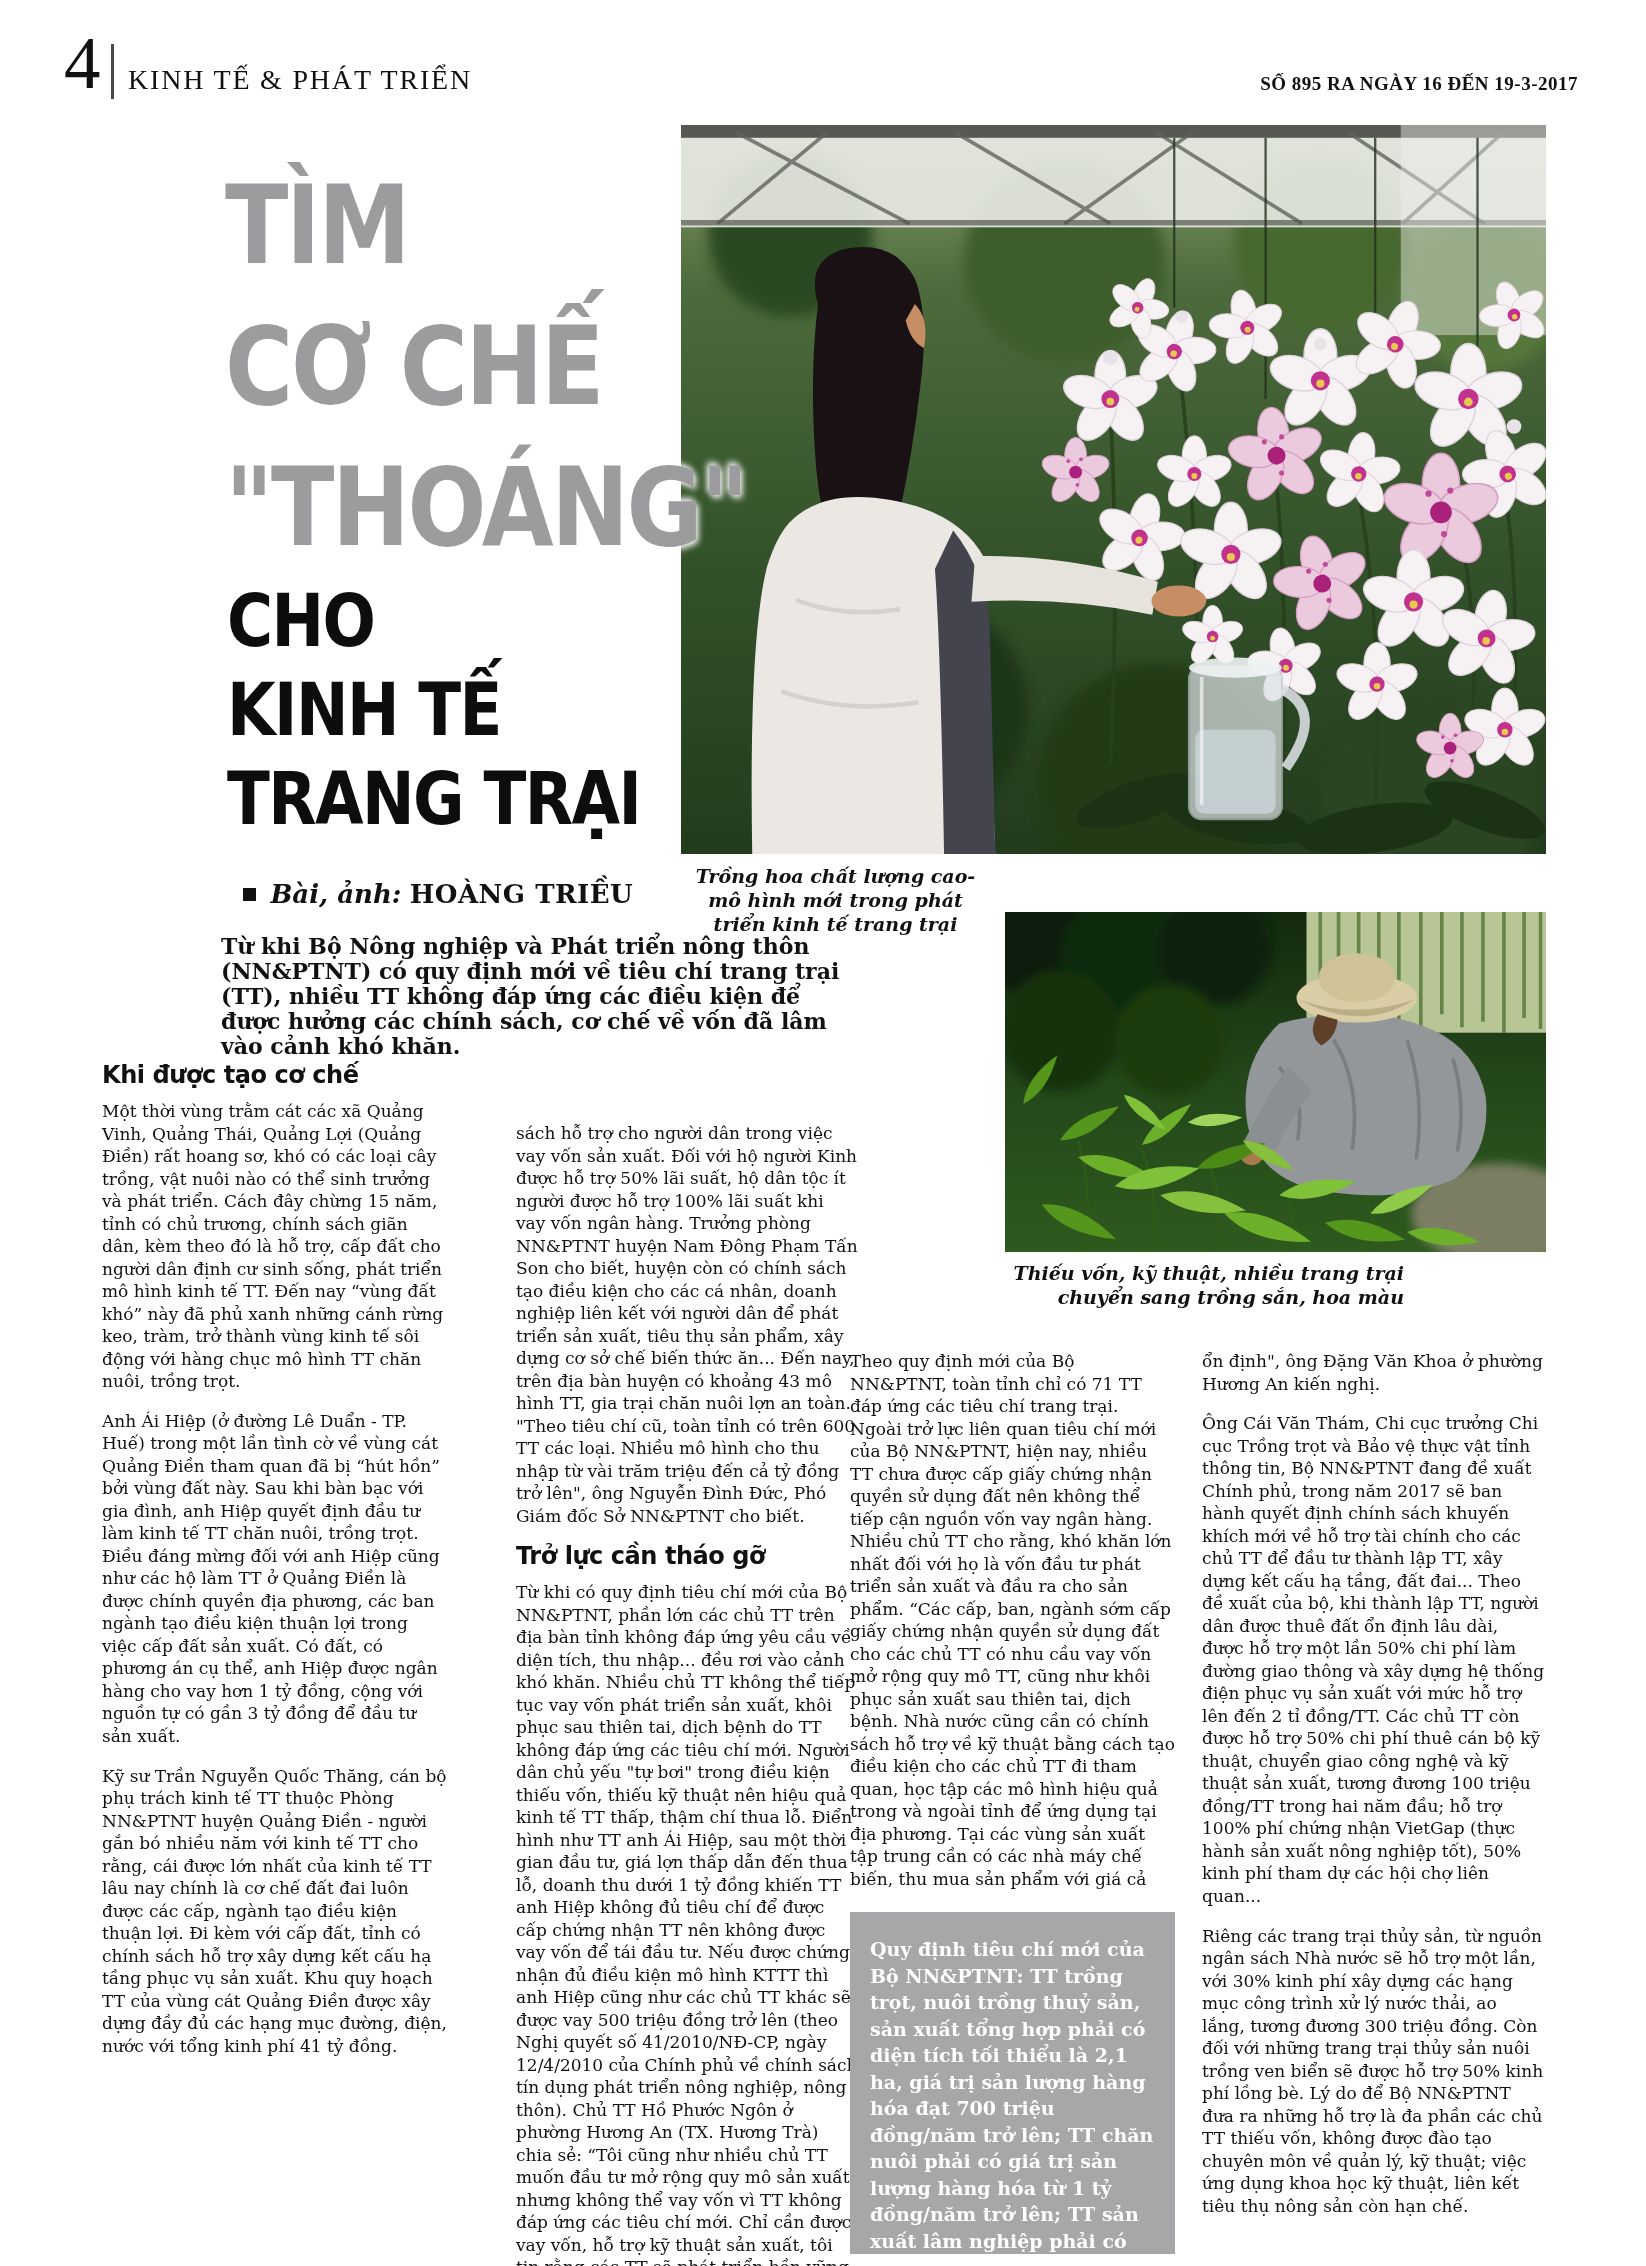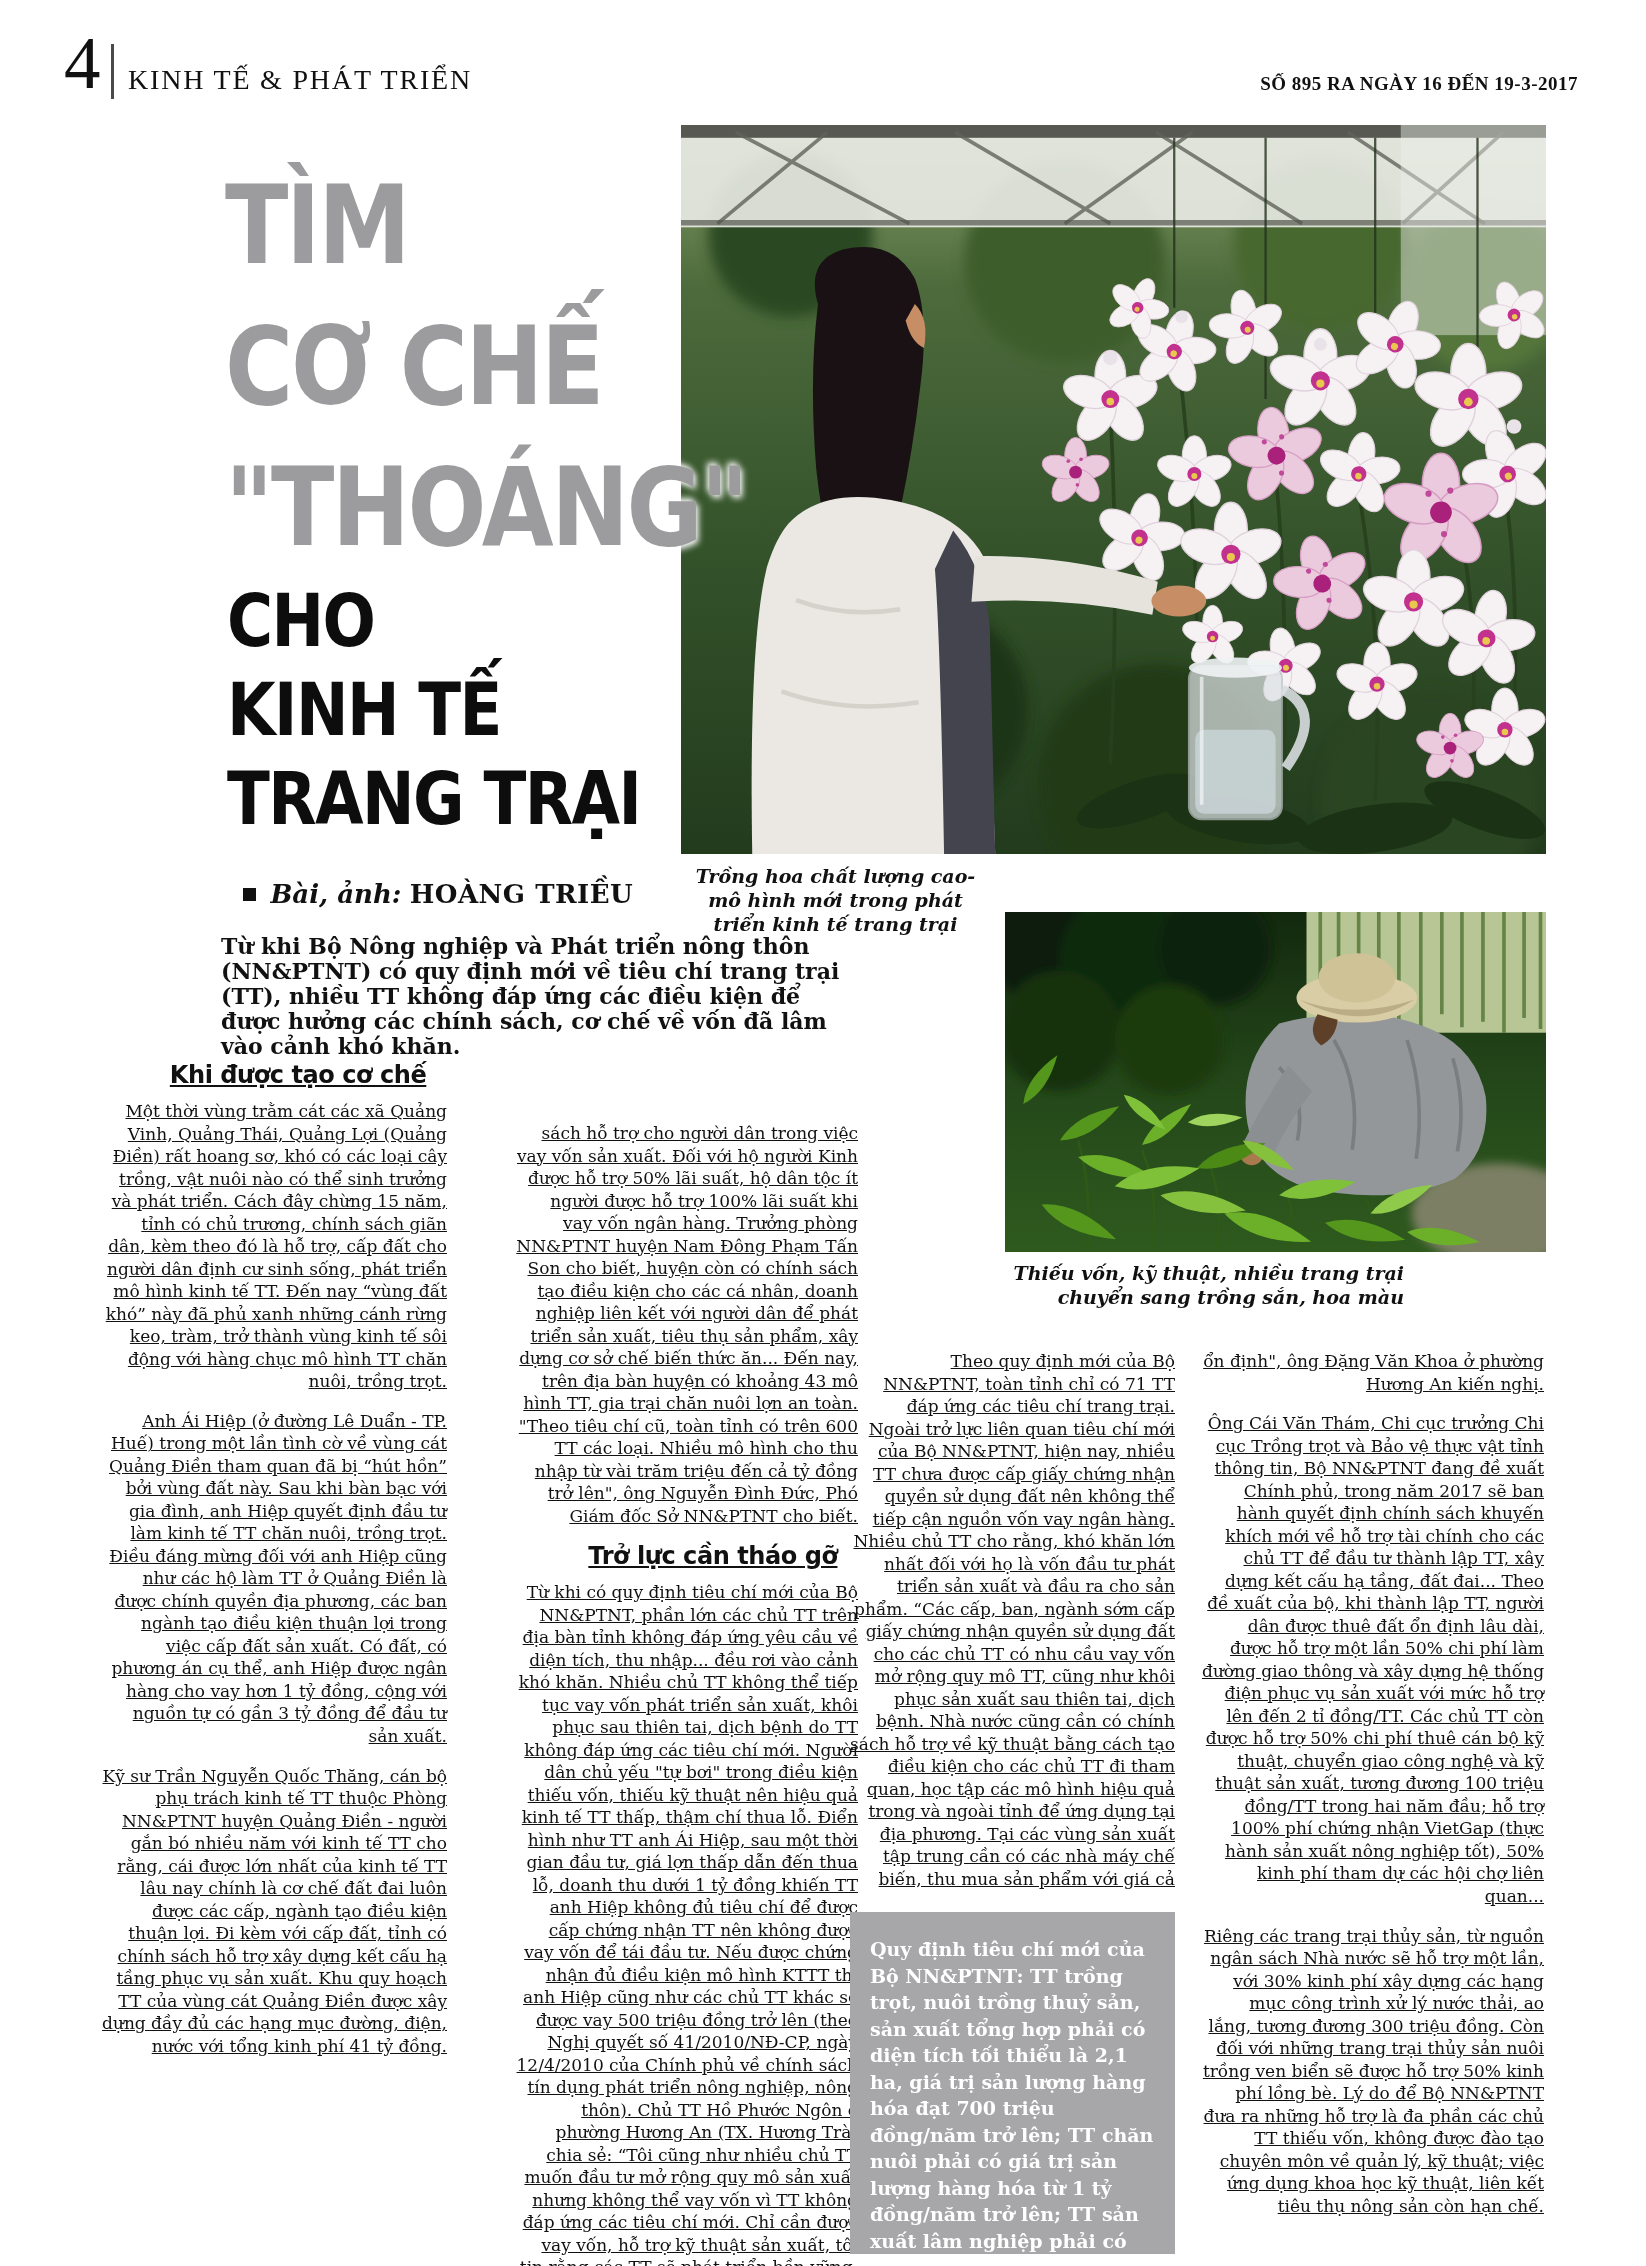--- a/index.html
+++ b/index.html
@@ -51,21 +51,21 @@
   }
 
   
   #photo1{position:absolute;left:681px;top:125px;width:865px;height:729px;z-index:1;}
   #photo2{position:absolute;left:1005px;top:912px;width:541px;height:340px;}
   .caption{font-style:italic;font-weight:bold;font-size:19px;line-height:24px;}
   #cap1{position:absolute;left:681px;top:864px;width:309px;text-align:center;}
   #cap2{position:absolute;left:965px;top:1261px;width:439px;text-align:right;}
 
   
-  .col{position:absolute;font-size:17px;line-height:22.5px;text-align:right;text-decoration:underline;}
+  .col{position:absolute;font-size:17px;line-height:22.5px;text-align:left;}
   .col p{margin:0 0 17.4px 0;}
   #col1{left:102px;top:1063px;width:345px;}
   #col2{left:468px;top:1122px;width:342px;margin-left:48px;}
   #col3{left:850px;top:1350px;width:325px;}
   #col4{left:1202px;top:1350px;width:342px;}
   .section-head{
     font-family:"DejaVu Sans", sans-serif;font-weight:bold;
     font-size:25.6px;letter-spacing:-0.5px;margin:0 0 14.6px 0;
     transform:scaleX(0.94);transform-origin:0 0;white-space:nowrap;
   }

